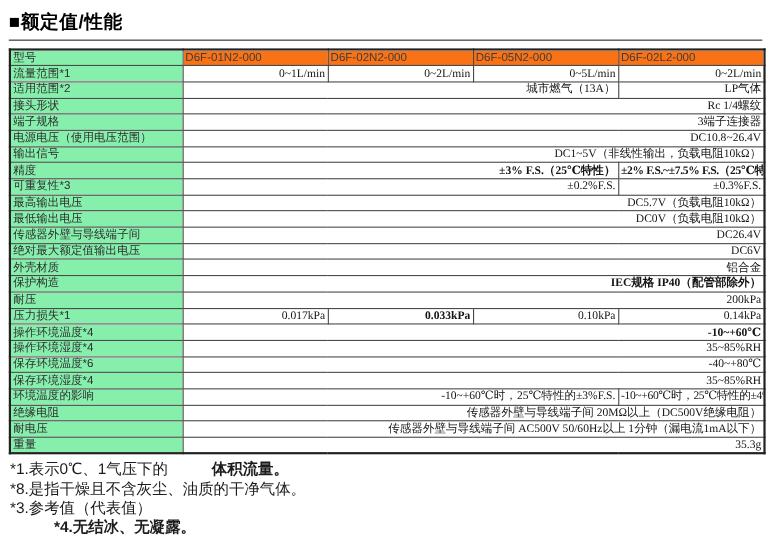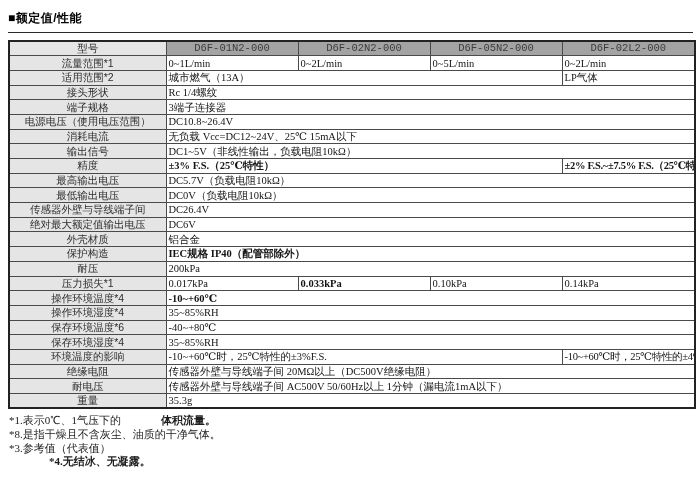--- a/index.html
+++ b/index.html
@@ -4,50 +4,49 @@
 <style>
   * { box-sizing: border-box; }
   html, body { margin:0; padding:0; }
   body {
     width:700px; height:496px; background:#ffffff;
     font-family:"Liberation Sans","DejaVu Sans",sans-serif;
     color:#111;
   }
   .page { position:relative; padding:8px 7px 0 8px; }
   .title-block { border-bottom:1px solid #2a2a2a; padding-bottom:5px; margin-bottom:7px; }
-  .section-title { font-size:12px; font-weight:bold; color:#000; letter-spacing:0.5px; }
+  .section-title { font-size:17px; font-weight:bold; color:#000; letter-spacing:0.5px; }
   table.spec {
     border-collapse:collapse; table-layout:fixed; width:686px;
     border:2px solid #222;
   }
   table.spec td {
     border:1px solid #4a4a4a;
     height:14.7px; padding:0 2px;
     font-size:10.5px; line-height:1.05;
     white-space:nowrap; overflow:hidden;
   }
   td.lbl {
-    background:#e5e5e5; text-align:center; padding-left:5px;
+    background:#86efac; text-align:left; padding-left:5px;
     color:#2e2e2e; border-right:2px solid #222;margin-left:20px;
   }
   td.val {
     font-family:"Liberation Serif","DejaVu Serif",serif;
-    text-align:left; color:#141414;
+    text-align:right; color:#141414;
   }
   td.model {
-    background:#a3a3a3; text-align:center; color:#3c3c3c;
+    background:#f97316; text-align:left; color:#3c3c3c;
     font-size:10.5px;
-    font-family:Liberation Mono, monospace;
   }
   .b { font-weight:bold;margin-left:40px; }
   .sm { font-size:8.5px; letter-spacing:-0.3px; padding:0 1px; }
   .footnotes {
     margin:5px 0 0 1px;
-    font-family:Liberation Serif, serif;
-    font-size:11px; line-height:1.25; color:#1c1c1c;
+    font-family:Liberation Sans, sans-serif;
+    font-size:14px; line-height:1.25; color:#1c1c1c;
   }
   .footnotes div { white-space:nowrap; }
 </style>
 </head>
 <body>
 
 <div class="page">
 
   <div class="title-block">
     <span class="section-title">■额定值/性能</span>
@@ -93,36 +92,37 @@
     <tr>
       <td class="lbl">端子规格</td>
       <td class="val" colspan="4">3端子连接器</td>
     </tr>
 
     <tr>
       <td class="lbl">电源电压（使用电压范围）</td>
       <td class="val" colspan="4">DC10.8~26.4V</td>
     </tr>
 
-    <tr>
-      <td class="lbl">消耗电流</td>
-      <td class="val" colspan="4">无负载 Vcc=DC12~24V、25℃ 15mA以下</td>
-    </tr>
 
     <tr>
       <td class="lbl">输出信号</td>
       <td class="val" colspan="4">DC1~5V（非线性输出，负载电阻10kΩ）</td>
     </tr>
 
     <tr>
       <td class="lbl">精度</td>
       <td class="val b" colspan="3">±3% F.S.（25℃特性）</td>
       <td class="val b sm">±2% F.S.~±7.5% F.S.（25℃特性）</td>
     </tr>
 
+    <tr>
+      <td class="lbl">可重复性*3</td>
+      <td class="val" colspan="3">±0.2%F.S.</td>
+      <td class="val">±0.3%F.S.</td>
+    </tr>
 
     <tr>
       <td class="lbl">最高输出电压</td>
       <td class="val" colspan="4">DC5.7V（负载电阻10kΩ）</td>
     </tr>
 
     <tr>
       <td class="lbl">最低输出电压</td>
       <td class="val" colspan="4">DC0V（负载电阻10kΩ）</td>
     </tr>

